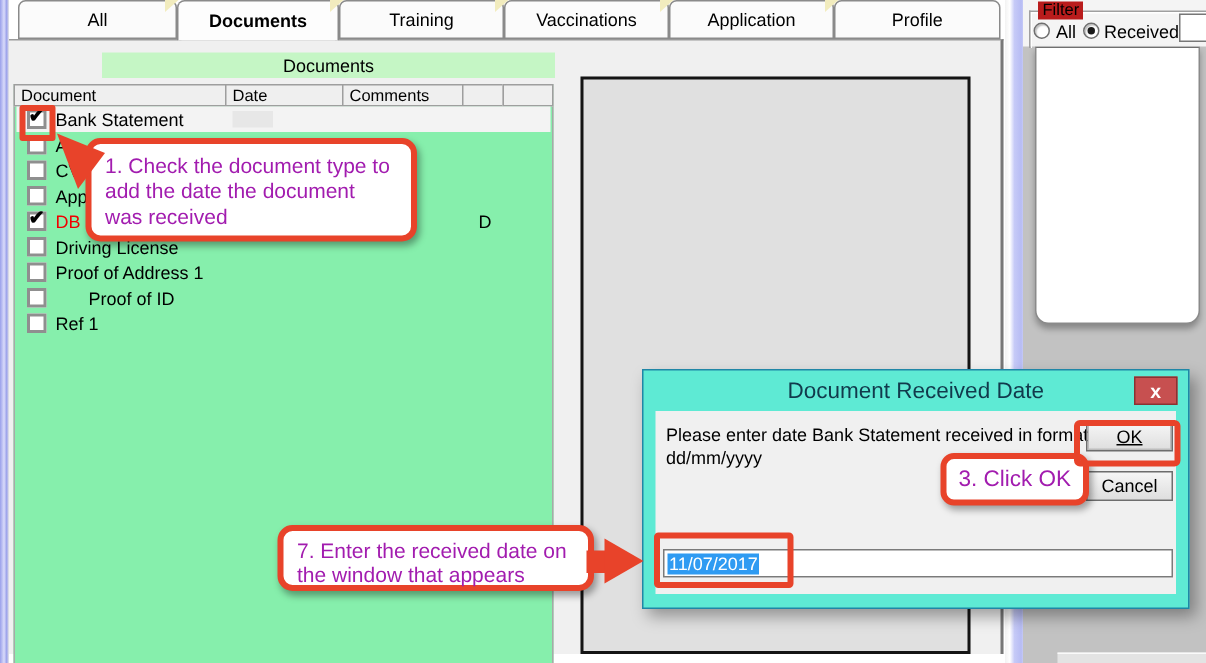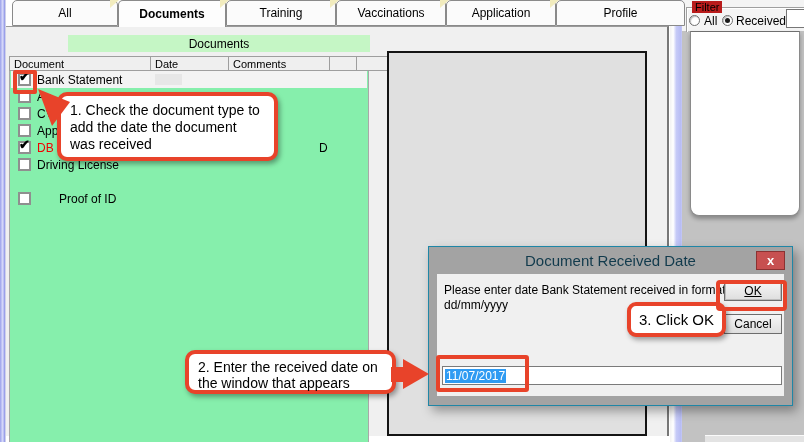--- a/index.html
+++ b/index.html
@@ -52,21 +52,21 @@
   .radio.selected .dot{display:block;}
   .radio-label{position:absolute;font-size:12px;}
   .section-input{position:absolute;left:104px;top:9px;width:40px;height:19px;background:#fff;
       border:1px solid #777;box-sizing:border-box;}
   .filter-listbox{position:absolute;left:8px;top:31px;width:110px;height:185px;background:#fff;
       border:1px solid #8a8a8a;border-top-color:#6f6f6f;border-radius:0 0 9px 9px;
       box-shadow:0 3px 4px rgba(0,0,0,0.3);box-sizing:border-box;}
   .bottom-box{position:absolute;left:23px;top:435px;width:99px;height:7px;background:#e3e3e3;
       border-top:1px solid #fafafa;}
   
-  .dialog{position:absolute;left:428px;top:246px;width:365px;height:160px;background:#a3a3a3;
+  .dialog{position:absolute;left:428px;top:246px;width:365px;height:160px;background:#5eead4;
       border:1px solid #1f86a6;box-shadow:4px 5px 10px rgba(0,0,0,0.35);box-sizing:border-box;z-index:50;}
   .dialog-title{height:27px;display:flex;align-items:center;justify-content:center;
       font-size:15px;color:#113a4c;}
   .dialog-close{position:absolute;top:4px;right:7px;width:29px;height:19px;background:#c75050;
       border:1px solid #8a3232;color:#fff;font-weight:bold;font-size:13px;line-height:1;
       display:flex;align-items:center;justify-content:center;box-sizing:border-box;}
   .dialog-body{position:absolute;left:8px;right:8px;top:27px;bottom:9px;background:#f0f0f0;}
   .dialog-msg{position:absolute;left:7px;top:9px;font-size:12px;line-height:15px;}
   .btn{position:absolute;width:58px;height:20px;background:linear-gradient(#f6f6f6,#dedede);
       border:1px solid #6d6d6d;font-size:12px;display:flex;align-items:center;justify-content:center;
@@ -74,21 +74,21 @@
   .btn-ok{left:287px;top:7px;box-shadow:inset 0 0 0 1px #bcbcbc;text-decoration:underline;}
   .btn-cancel{left:287px;top:40px;}
   .dialog-input{position:absolute;left:5px;top:92px;width:340px;height:19px;background:#fff;
       border:1px solid #7a7a7a;box-sizing:border-box;font-size:12px;display:flex;align-items:center;
       padding-left:2px;}
   .sel{background:#2f9bf2;color:#fff;padding:0 1px;}
   
   .hl{position:absolute;border:4px solid #e8432a;box-sizing:border-box;border-radius:3px;z-index:103;}
   .hl-checkbox{left:13px;top:70px;width:24px;height:24px;border-radius:2px;z-index:101;}
   .callout{position:absolute;background:#fff;border:4px solid #e8432a;border-radius:10px;
-      color:#000000;box-shadow:2px 3px 5px rgba(0,0,0,0.35);box-sizing:border-box;z-index:100;}
+      color:#a21caf;box-shadow:2px 3px 5px rgba(0,0,0,0.35);box-sizing:border-box;z-index:100;}
   .callout1{left:57px;top:92px;width:221px;height:69px;font-size:14px;line-height:17px;padding:6px 9px;}
   .callout2{left:185px;top:350px;width:211px;height:44px;font-size:14px;line-height:16px;padding:5px 9px;}
   .callout3{left:627px;top:302px;width:99px;height:35px;font-size:15px;display:flex;align-items:center;
       justify-content:center;z-index:104;border-radius:9px;}
   .hl-input{left:436px;top:355px;width:93px;height:37px;}
   .hl-ok{left:716px;top:280px;width:71px;height:31px;z-index:110;border-radius:4px;}
   .arrow1{position:absolute;left:34px;top:86px;z-index:102;}
   .arrow2-tail{position:absolute;left:391px;top:367px;width:15px;height:15px;background:#e8432a;z-index:101;}
   .arrow2-head{position:absolute;left:403px;top:359px;width:0;height:0;border-top:15px solid transparent;
       border-bottom:15px solid transparent;border-left:26px solid #e8432a;z-index:101;}
@@ -110,38 +110,38 @@
     </div>
   <div class="tab" style="left:226px;width:110px;">
       <span>Training</span>
     </div>
   <div class="tab" style="left:336px;width:110px;">
       <span>Vaccinations</span>
     </div>
   <div class="tab" style="left:446px;width:110px;">
       <span>Application</span>
     </div>
-  <div class="tab" style="left:556px;width:129px;">
+  <div class="tab" style="left:556px;width:111px;">
       <span>Profile</span>
     </div>
   <div class="notch" style="left:110px;"></div>
   <div class="notch" style="left:220px;"></div>
   <div class="notch" style="left:330px;"></div>
   <div class="notch" style="left:440px;"></div>
   <div class="notch" style="left:550px;"></div>
 
   <div class="green-bar">
     <span>Documents</span>
   </div>
 
   <div class="doc-list">
     <div class="hdr-row">
       <div class="hdr-cell" style="width:142px;">Document</div>
       <div class="hdr-cell" style="width:79px;">Date</div>
-      <div class="hdr-cell" style="width:102px;">Comments</div>
+      <div class="hdr-cell" style="width:81px;">Comments</div>
       <div class="hdr-cell" style="width:28px;"></div>
       <div class="hdr-cell" style="width:34px;"></div>
     </div>
 
     <div class="doc-row zebra" style="top:15px;">
       <span class="cb">
           <span class="check">✔</span>
         </span>
       <span class="doc-label">Bank Statement</span>
       <span class="date-shade"></span>
@@ -170,25 +170,37 @@
         </span>
       <span class="doc-label red">DB</span>
       <span class="extra-cell">D</span>
     </div>
     <div class="doc-row" style="top:100px;">
       <span class="cb">
           <span class="check"></span>
         </span>
       <span class="doc-label">Driving License</span>
     </div>
+    <div class="doc-row" style="top:117px;">
+      <span class="cb">
+          <span class="check"></span>
+        </span>
+      <span class="doc-label">Proof of Address 1</span>
+    </div>
     <div class="doc-row" style="top:134px;gap:22px;">
       <span class="cb">
           <span class="check"></span>
         </span>
       <span class="doc-label">Proof of ID</span>
+    </div>
+    <div class="doc-row" style="top:151px;">
+      <span class="cb">
+          <span class="check"></span>
+        </span>
+      <span class="doc-label">Ref 1</span>
     </div>
   </div>
 
   <div class="preview"></div>
 
   <div class="mid-strip"></div>
 
   <div class="filter-panel">
     <div class="filter-head">
       <div class="filter-frame"></div>
@@ -225,21 +237,21 @@
 
   <div class="hl hl-checkbox"></div>
   <svg class="arrow1" width="40" height="42">
     <polygon points="4,3 36,16 18,40" fill="#e8432a"></polygon>
   </svg>
   <div class="callout callout1">
     <span>1. Check the document type to add the date the document was received</span>
   </div>
 
   <div class="callout callout2">
-    <span>2. Enter the received date on the window that appears</span>
+    <span>7. Enter the received date on the window that appears</span>
   </div>
   <div class="arrow2-tail"></div>
   <div class="arrow2-head"></div>
   <div class="hl hl-input"></div>
 
   <div class="callout callout3">
     <span>3. Click OK</span>
   </div>
   <div class="hl hl-ok"></div>
 

